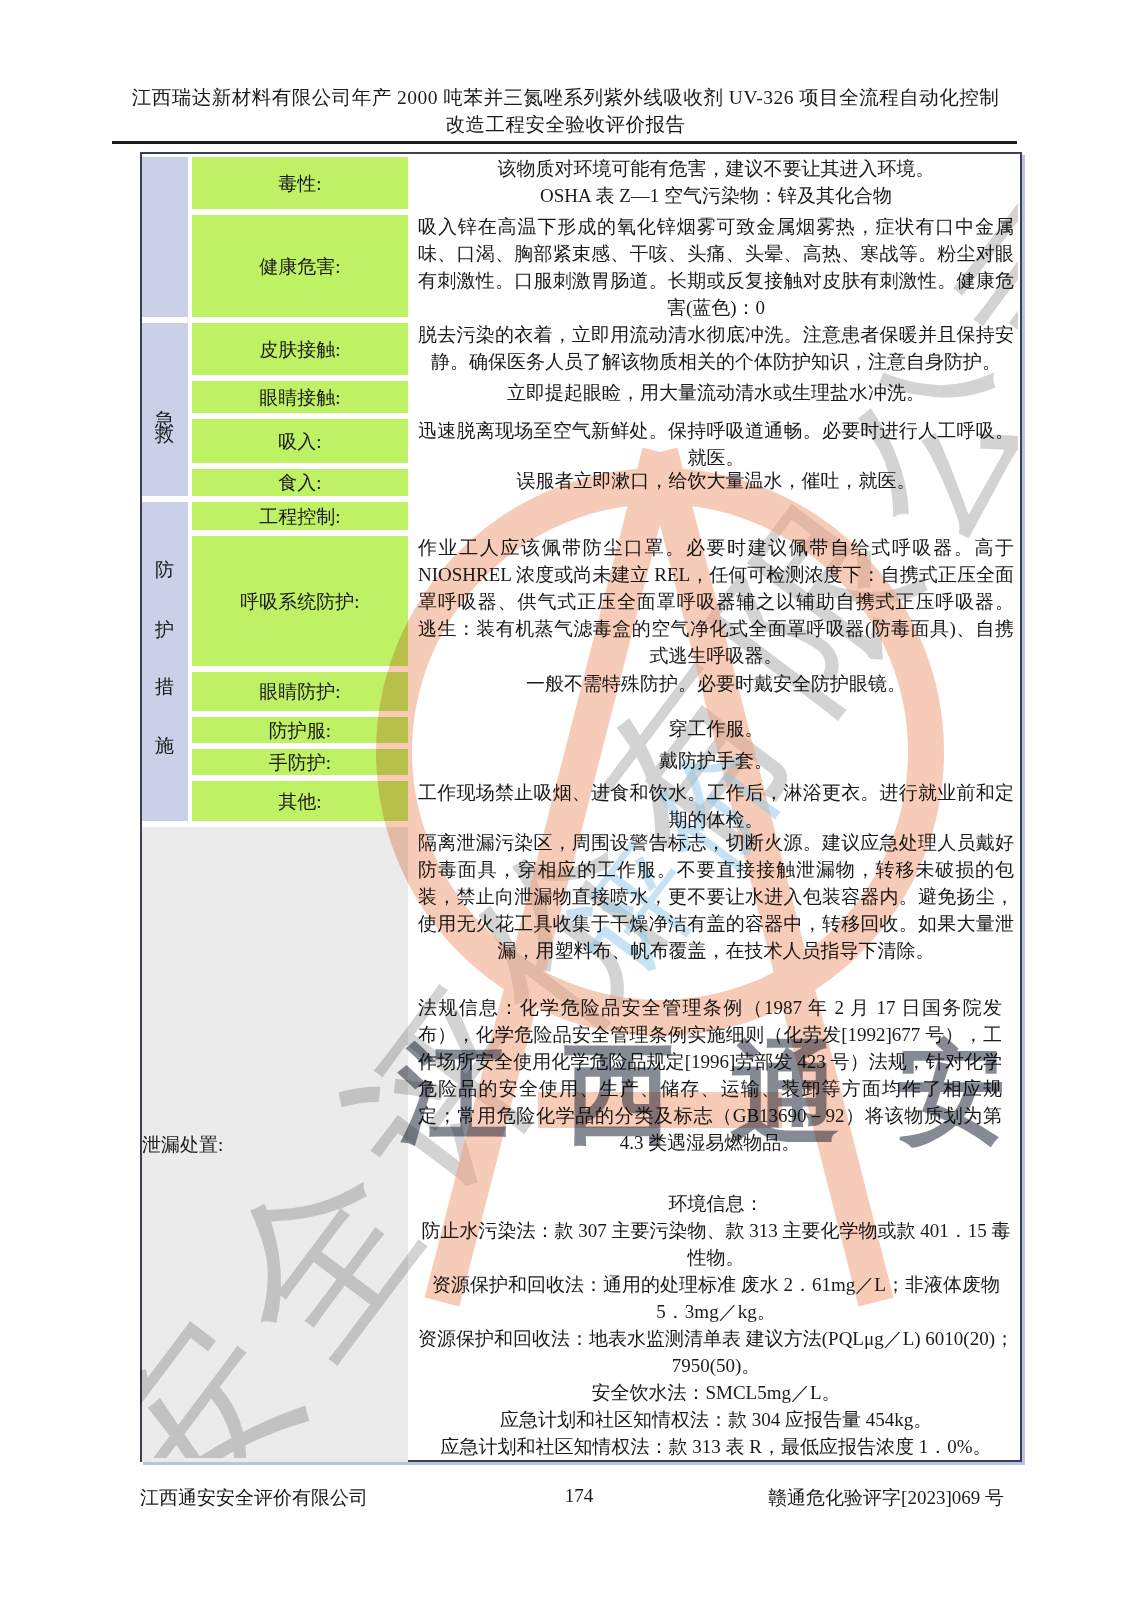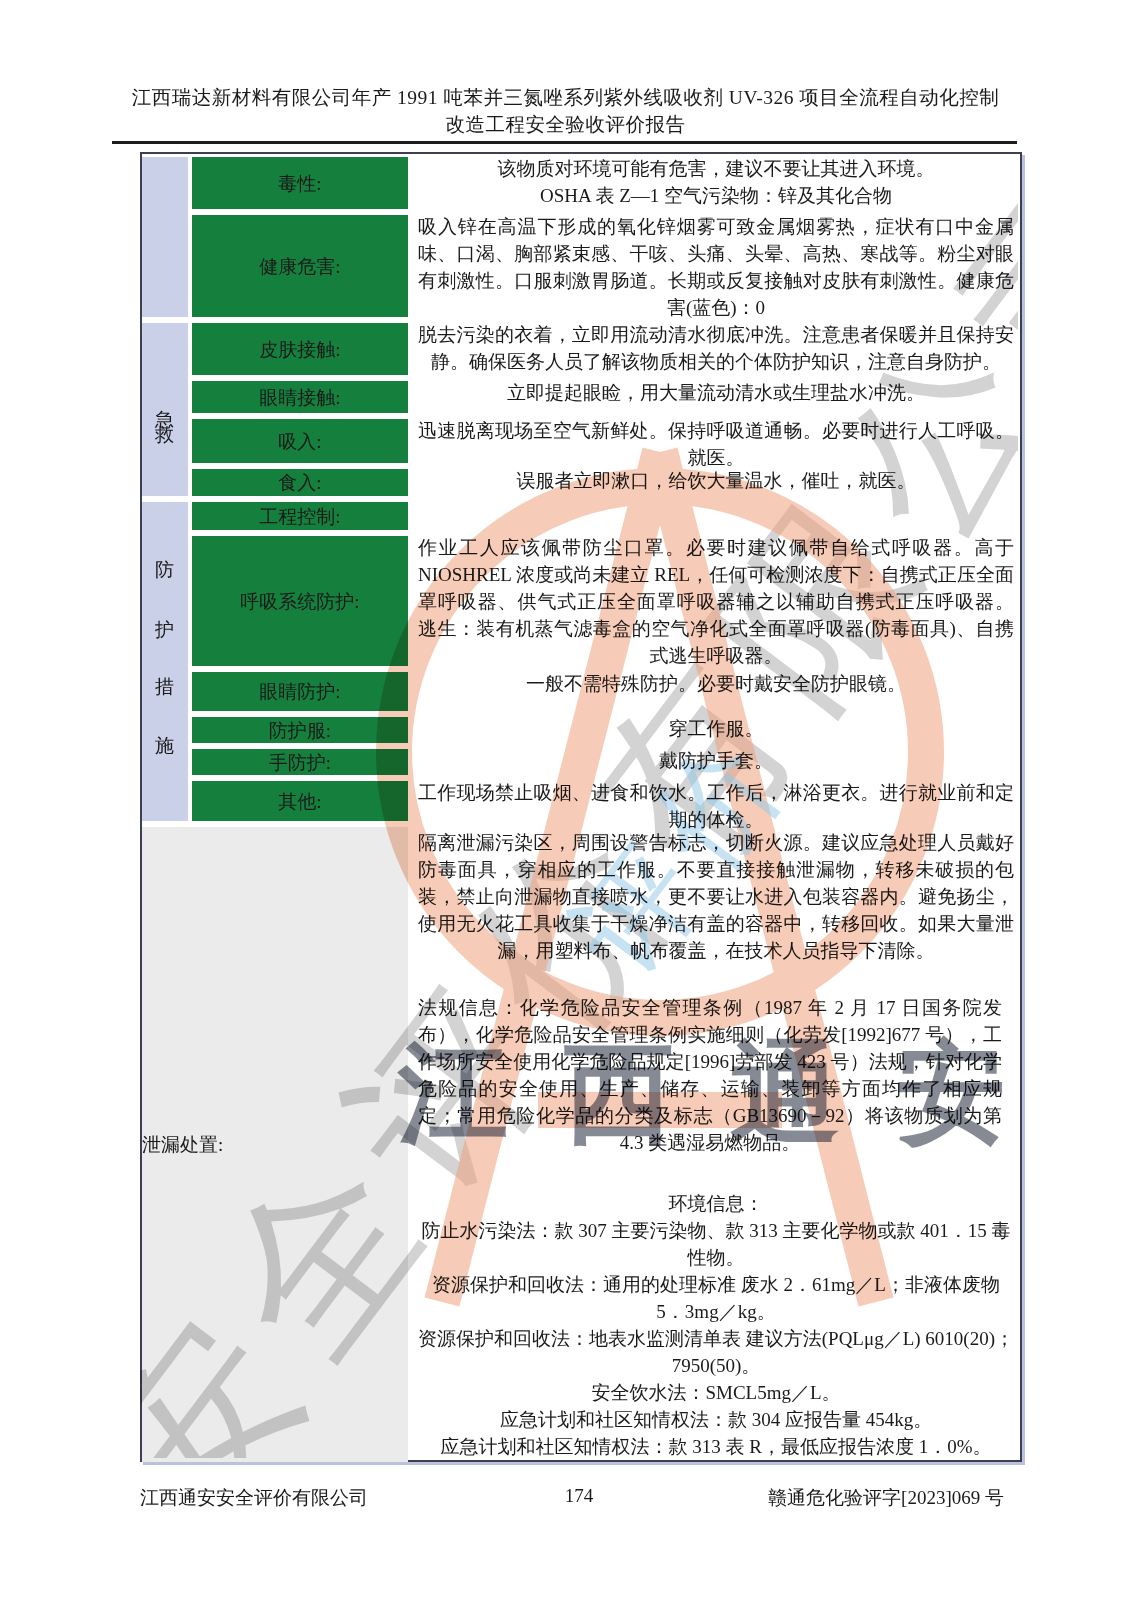--- a/index.html
+++ b/index.html
@@ -17,21 +17,21 @@
     border:2px solid #3e3e55;box-shadow:3px 3px 0 rgba(173,184,218,.85);
     display:grid;background:#ffffff;
     grid-template-columns:46px 224px 1fr;
     grid-template-rows:58px 108px 58px 38px 50px 33px 34px 136px 45px 32px 32px 46px 1fr;
     font-size:19px;line-height:27px;
   }
   .sideblk{background:#c9d0e8;margin:3px 0;display:flex;align-items:center;justify-content:center;}
   .sideblk span{writing-mode:vertical-rl;text-orientation:upright;}
   .side-jiujiu span{letter-spacing:.8em;}
   .side-fanghu span{letter-spacing:3.1em;}
-  .lbl{background:#15803d;margin:3px 4px;display:flex;align-items:center;justify-content:center;}
+  .lbl{background:#bef264;margin:3px 4px;display:flex;align-items:center;justify-content:center;}
   .cnt{background:transparent;padding:1px 6px;display:flex;flex-direction:column;justify-content:flex-start;}
   .c-center{text-align:center;}
   .c-just{text-align:justify;text-align-last:center;}
   .pre{white-space:pre-line;}
   .merged{grid-column:1/3;grid-row:13;background:#ebebeb;margin:3px 4px 0 0;
     display:flex;align-items:center;justify-content:flex-start;}
   .spill{grid-column:3;grid-row:13;padding:5px 6px 2px 6px;}
   .spill .p1{text-align:justify;text-align-last:center;margin:0 0 30px 0;}
   .spill .p2{text-align:justify;text-align-last:center;margin:0 12px 34px 0;}
   .spill .env{white-space:pre-line;text-align:center;}
@@ -52,21 +52,21 @@
   .footer .f-left{position:absolute;left:0;}
   .footer .f-page{position:absolute;left:50%;transform:translateX(-50%);}
   .footer .f-right{position:absolute;right:14px;}
 </style>
 </head>
 <body>
 
 <div class="page">
 
   <div class="header">
-    <div>江西瑞达新材料有限公司年产 1991 吨苯并三氮唑系列紫外线吸收剂 UV-326 项目全流程自动化控制</div>
+    <div>江西瑞达新材料有限公司年产 2000 吨苯并三氮唑系列紫外线吸收剂 UV-326 项目全流程自动化控制</div>
     <div>改造工程安全验收评价报告</div>
   </div>
   <div class="header-rule"></div>
 
   <div class="tbl">
 
     <div class="sideblk" style="grid-column:1;grid-row:1/3">
       <span></span>
     </div>
     <div class="sideblk side-jiujiu" style="grid-column:1;grid-row:3/7">

